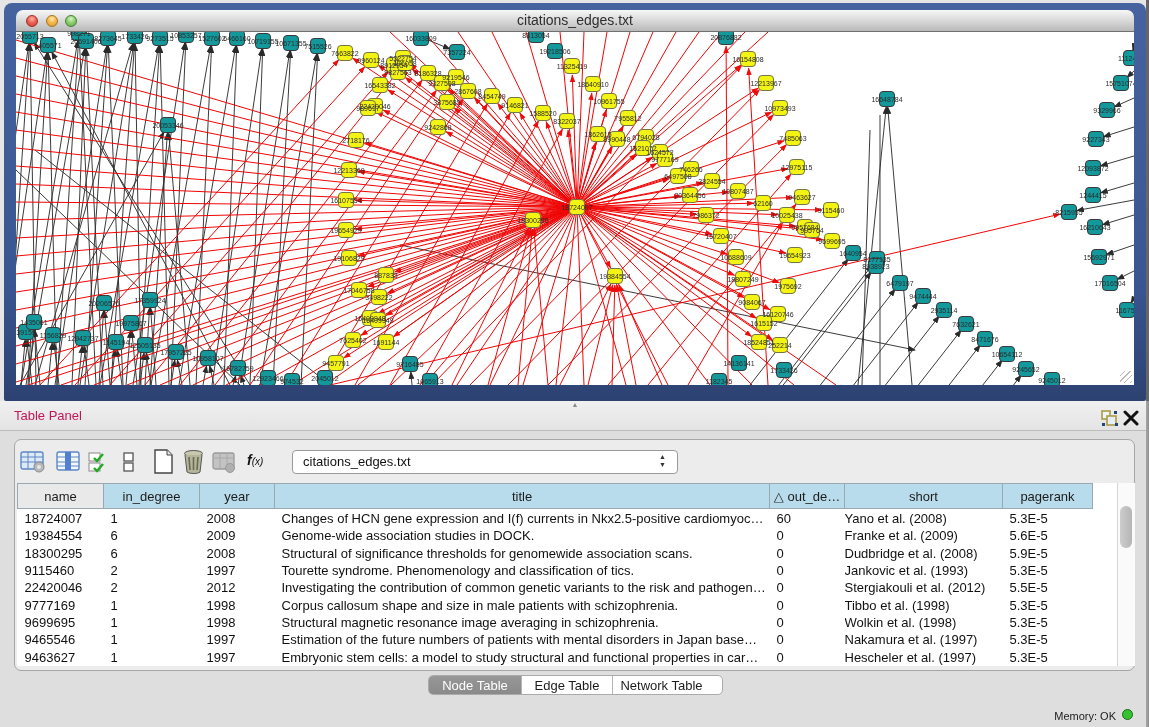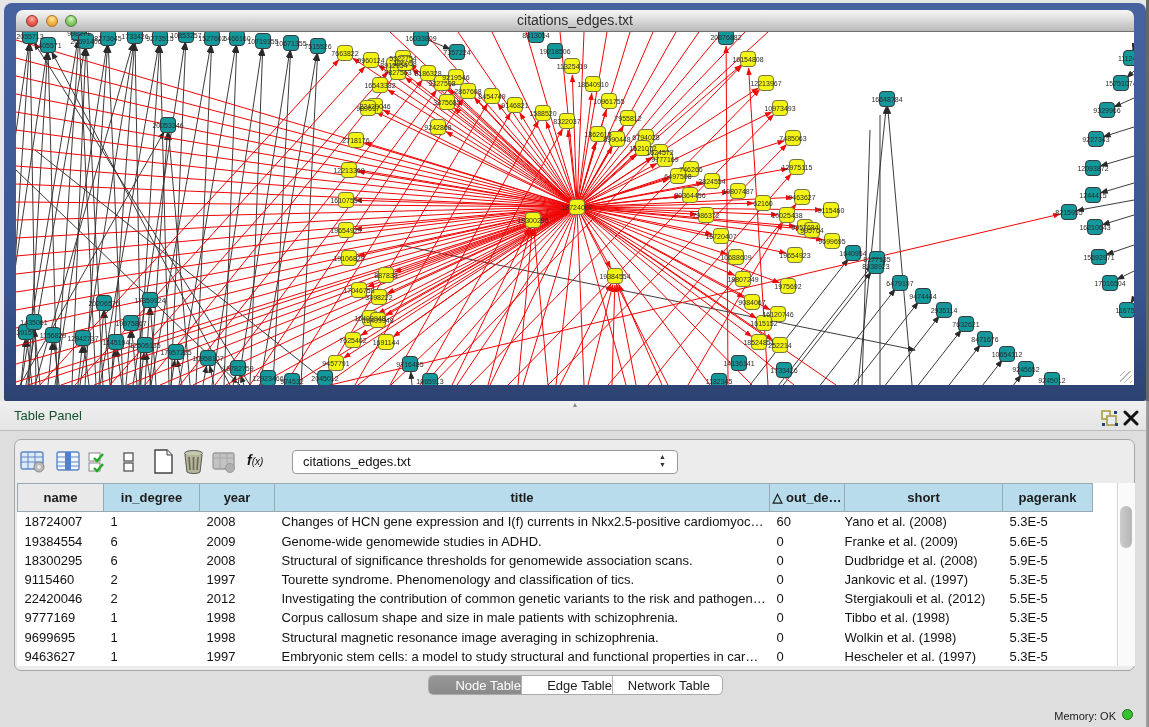--- a/index.html
+++ b/index.html
@@ -12,37 +12,37 @@
 #tl2{left:46px;background:radial-gradient(circle at 50% 30%,#ffe9b0,#f4b84c 45%,#d9952e);border:1px solid #a8751f}
 #tl3{left:65px;background:radial-gradient(circle at 50% 30%,#d8f5c8,#8ed070 45%,#61a848);border:1px solid #4d7d36}
 #canvas{left:16px;top:32px;width:1118px;height:353px;background:#fff;overflow:hidden}
 #grip{right:2px;bottom:2px;width:12px;height:12px;background:
  repeating-linear-gradient(135deg,transparent 0 3px,#b9b9b9 3px 4px)}
 
 #rstrip{left:1146px;top:0;width:3px;height:401px;background:#666}
 #rstrip2{left:1144px;top:401px;width:5px;height:326px;background:linear-gradient(90deg,#b5b5b5,#8f8f8f)}
 
 #tphead{left:0;top:401px;width:1146px;height:30px;background:linear-gradient(#f0f0f0,#e4e4e4);border-bottom:1px solid #bcbcbc}
-#tptitle{left:14px;top:408px;font-size:13px;color:#14532d}
+#tptitle{left:14px;top:408px;font-size:13px;color:#be185d}
 #grip2{left:566px;top:402px;width:18px;height:5px;color:#8a8a8a;font-size:7px;line-height:5px;text-align:center}
 #panelbg{left:0;top:431px;width:1146px;height:296px;background:#dedede}
 #roundpanel{left:14px;top:439px;width:1121px;height:232px;background:#ececec;border:1px solid #a6a6a6;border-radius:7px}
 #combo{left:292px;top:450px;width:386px;height:24px;background:#fff;border:1px solid #9a9a9a;border-radius:4px;font-size:13px;color:#111;line-height:22px;padding-left:10px}
 #stepper{left:656px;top:453px;width:13px;height:18px;font-size:7px;color:#333;text-align:center;line-height:8px}
 
 #tbl{left:17px;top:483px;width:1100px;height:183px;border-collapse:collapse;table-layout:fixed;font-size:13px;color:#111;background:#fff}
-#tbl th{height:22px;background:#b9dcec;border:1px solid #98a9b2;font-weight:bold;font-size:13px;color:#1c1c1c;overflow:hidden;white-space:nowrap}
+#tbl th{height:22px;background:#b9dcec;border:1px solid #98a9b2;font-weight:normal;font-size:13px;color:#1c1c1c;overflow:hidden;white-space:nowrap}
 #tbl th.g{background:#e9e9e9}
 #tbl td{height:15px;padding:0 0 0 7px;overflow:hidden;white-space:nowrap}
 #tbl td.c6{text-align:left;padding:0}
 #scroll{left:1117px;top:483px;width:18px;height:183px;background:#fafafa;border-left:1px solid #d5d5d5}
 #thumb{left:1120px;top:506px;width:12px;height:42px;background:linear-gradient(90deg,#cdcdcd,#b5b5b5);border-radius:6px}
 
 #tabs{left:428px;top:675px;width:295px;height:20px;border:1px solid #ababab;border-radius:5px;background:#fff;display:flex;overflow:hidden;font-size:13px}
-.tab{text-align:right;line-height:19px;color:#1c1c1c}
+.tab{text-align:center;line-height:19px;color:#1c1c1c}
 .tab.sel{background:linear-gradient(#979797,#8a8a8a);color:#fff}
 .tab+.tab{border-left:1px solid #b5b5b5}
 #mem{right:33px;top:710px;font-size:11px;color:#1c1c1c}
 #memdot{right:16px;top:709px;width:11px;height:11px;border-radius:50%;background:#35c42f;border:1px solid #20671d}
 svg text{user-select:none}
 </style></head><body>
 <div class="abs" id="frame"></div>
 <div class="abs" id="titlebar">
     <div id="title">citations_edges.txt</div>
   </div>
@@ -678,21 +678,21 @@
         <td class="c4">Changes of HCN gene expression and I(f) currents in Nkx2.5-positive cardiomyoc…</td>
         <td class="c5">60</td>
         <td class="c6">Yano et al. (2008)</td>
         <td class="c7">5.3E-5</td>
         <td class="c8"></td>
       </tr>
 <tr>
         <td class="c1">19384554</td>
         <td class="c2">6</td>
         <td class="c3">2009</td>
-        <td class="c4">Genome-wide genomewide studies in ADHD.</td>
+        <td class="c4">Genome-wide association studies in DOCK.</td>
         <td class="c5">0</td>
         <td class="c6">Franke et al. (2009)</td>
         <td class="c7">5.6E-5</td>
         <td class="c8"></td>
       </tr>
 <tr>
         <td class="c1">18300295</td>
         <td class="c2">6</td>
         <td class="c3">2008</td>
         <td class="c4">Structural of significance thresholds for genomewide association scans.</td>
@@ -700,21 +700,21 @@
         <td class="c6">Dudbridge et al. (2008)</td>
         <td class="c7">5.9E-5</td>
         <td class="c8"></td>
       </tr>
 <tr>
         <td class="c1">9115460</td>
         <td class="c2">2</td>
         <td class="c3">1997</td>
         <td class="c4">Tourette syndrome. Phenomenology and classification of tics.</td>
         <td class="c5">0</td>
-        <td class="c6">Jankovic et al. (1997)</td>
+        <td class="c6">Jankovic et al. (1993)</td>
         <td class="c7">5.3E-5</td>
         <td class="c8"></td>
       </tr>
 <tr>
         <td class="c1">22420046</td>
         <td class="c2">2</td>
         <td class="c3">2012</td>
         <td class="c4">Investigating the contribution of common genetic variants to the risk and pathogen…</td>
         <td class="c5">0</td>
         <td class="c6">Stergiakouli et al. (2012)</td>
@@ -731,20 +731,30 @@
         <td class="c7">5.3E-5</td>
         <td class="c8"></td>
       </tr>
 <tr>
         <td class="c1">9699695</td>
         <td class="c2">1</td>
         <td class="c3">1998</td>
         <td class="c4">Structural magnetic resonance image averaging in schizophrenia.</td>
         <td class="c5">0</td>
         <td class="c6">Wolkin et al. (1998)</td>
+        <td class="c7">5.3E-5</td>
+        <td class="c8"></td>
+      </tr>
+<tr>
+        <td class="c1">9465546</td>
+        <td class="c2">1</td>
+        <td class="c3">1997</td>
+        <td class="c4">Estimation of the future numbers of patients with mental disorders in Japan base…</td>
+        <td class="c5">0</td>
+        <td class="c6">Nakamura et al. (1997)</td>
         <td class="c7">5.3E-5</td>
         <td class="c8"></td>
       </tr>
 <tr>
         <td class="c1">9463627</td>
         <td class="c2">1</td>
         <td class="c3">1997</td>
         <td class="c4">Embryonic stem cells: a model to study structural and functional properties in car…</td>
         <td class="c5">0</td>
         <td class="c6">Hescheler et al. (1997)</td>

